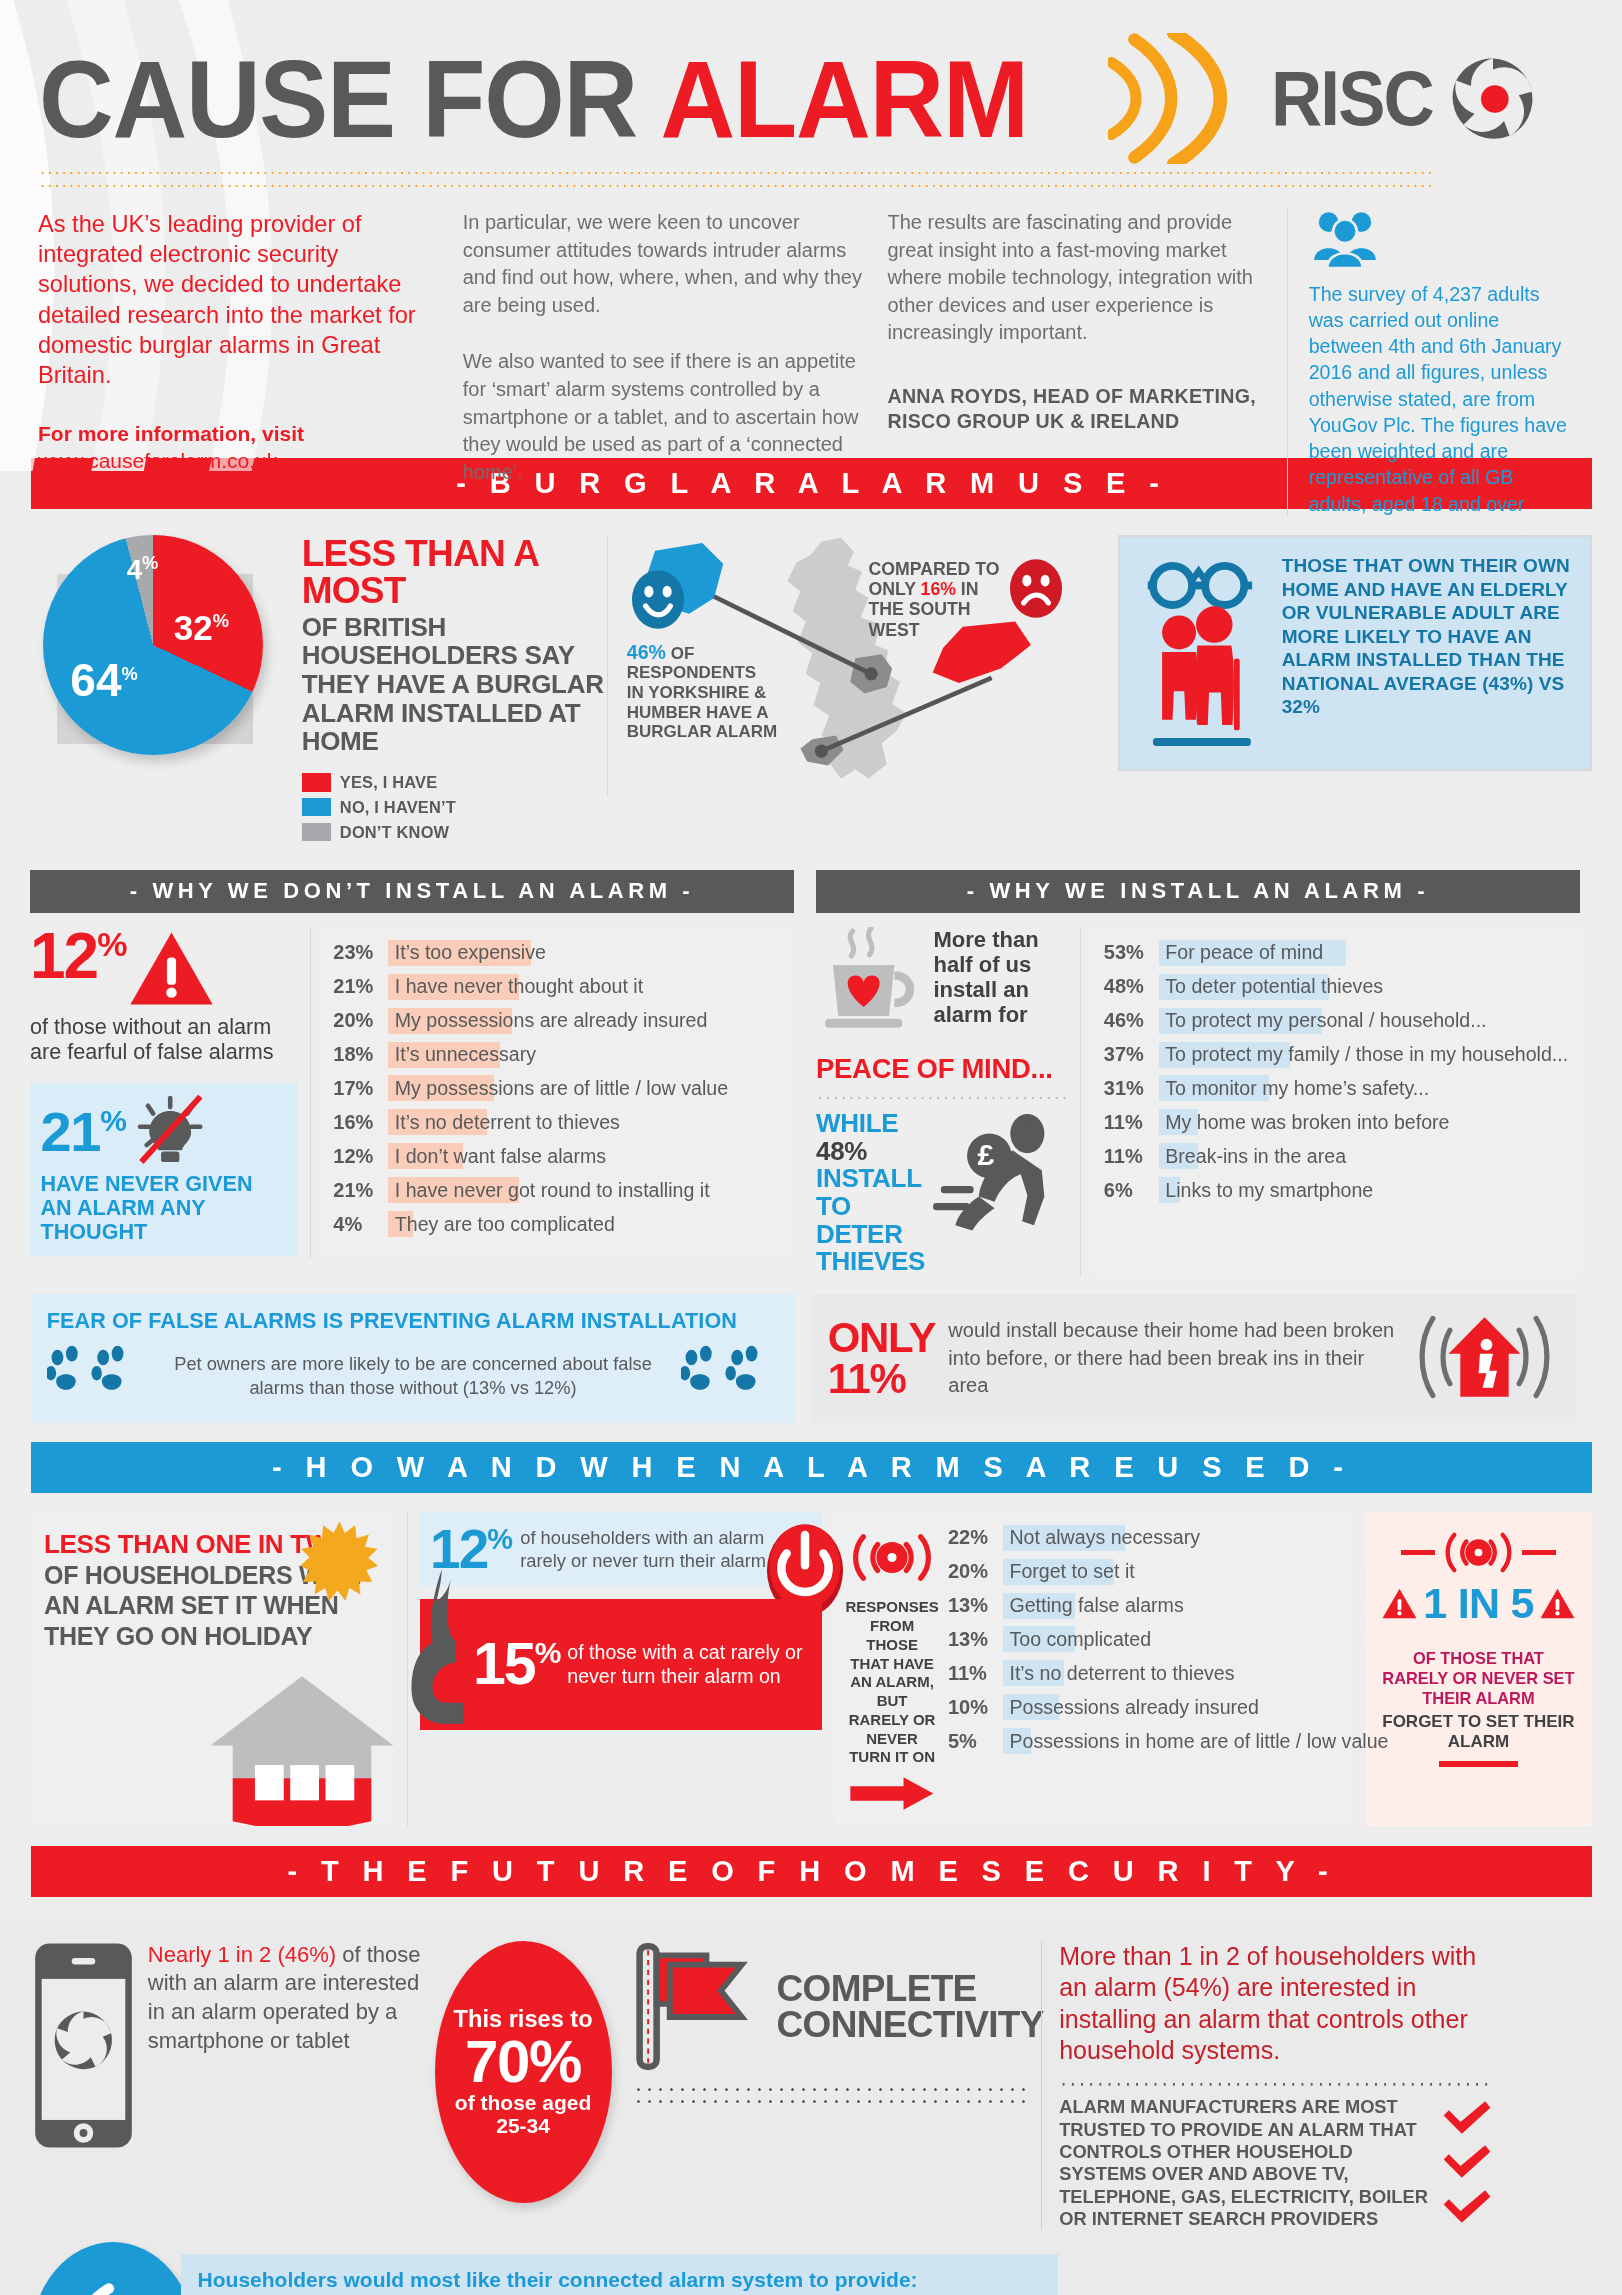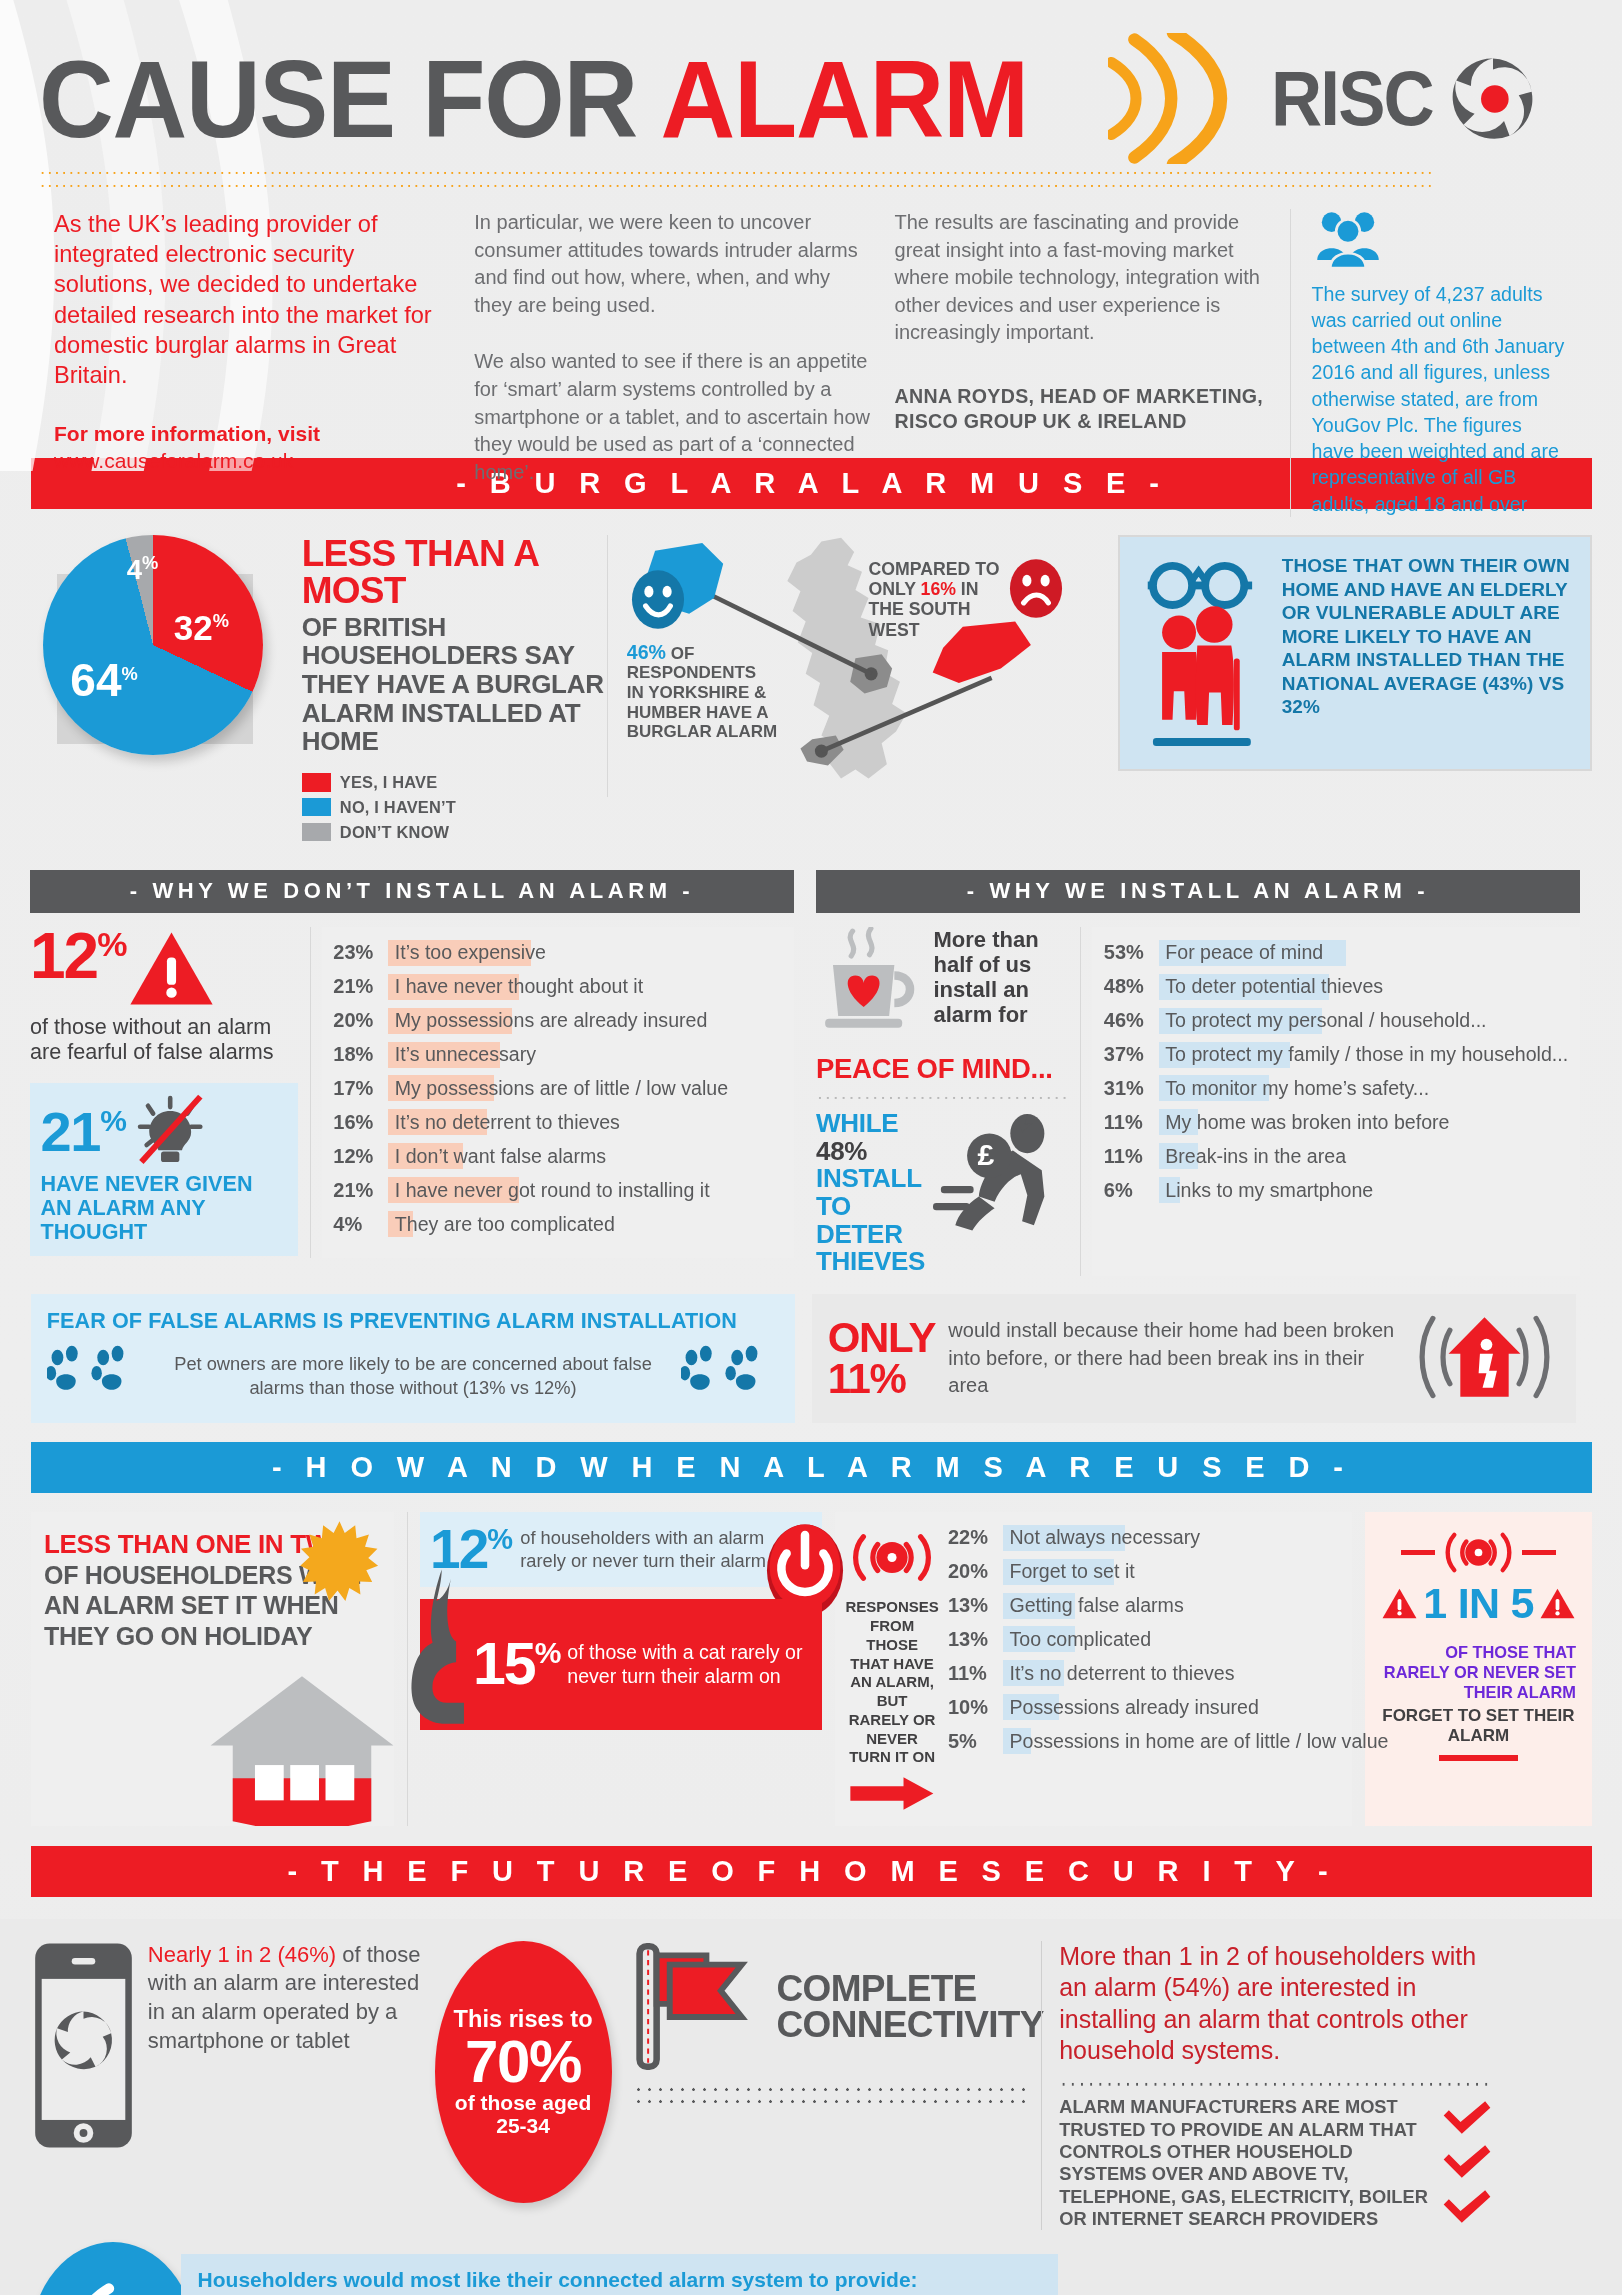--- a/index.html
+++ b/index.html
@@ -35,21 +35,21 @@
   .risco-word { font-size:77px; font-weight:bold; color:#58595b; letter-spacing:-2px; line-height:1; transform:scaleX(0.92); transform-origin:left center;}
 
   .dotline { position:absolute; left:39px; width:1394px; height:2.6px;
              background-image: radial-gradient(circle, #f7a31a 1px, rgba(0,0,0,0) 1.1px);
              background-size: 7.2px 3.9px; background-repeat: repeat-x; }
   .dotline.d1 { top: 171px; }
   .dotline.d2 { top: 184px; }
 
   .intro { position:absolute; left:38px; top:209px; right:33px; display:flex; gap:0; }
   .col { padding-right:22px; }
-  .col-1 { width:432px;margin-left:16px; }
+  .col-1 { width:432px; }
   .col-2 { width:432px; }
   .col-3 { width:406px; }
   .col-4 { width:308px; padding-left:21px; border-left:1.3px solid #d8d8d8; position:relative;}
   .red-lead { color:#ed1c24; font-size:23.6px; line-height:1.28; font-family:"Liberation Sans", sans-serif;}
   .red-bold { color:#ed1c24; font-size:21px; font-weight:bold; line-height:1.3; margin-top:30px;}
   .red-url  { color:#ed1c24; font-size:21px; line-height:1.3; }
   .grey-body { color:#6d6e71; font-size:20px; line-height:1.38; }
   .grey-body p + p { margin-top:29px; }
   .byline { color:#58595b; font-size:19.6px; font-weight:bold; line-height:1.3; margin-top:37px; letter-spacing:0.3px;}
   .survey-note { color:#1b9ad6; font-size:19.6px; line-height:1.34; }
@@ -158,21 +158,21 @@
   .box12 .t { color:#58595b; font-size:18.3px; line-height:1.24;}
   .box15 { background:#ed1c24; padding:13px 10.5px; display:flex; align-items:center; gap:7.9px; position:relative; min-height:131px;}
   .box15 .n { color:#fff; font-size:59px; font-weight:bold; line-height:0.9; letter-spacing:-2px; position:relative; z-index:2;}
   .box15 .n sup{font-size:30px}
   .box15 .t { color:#fff; font-size:19.6px; line-height:1.22; position:relative; z-index:2;}
   .how-c { width:517px; background:#efefef; padding:13px 10.5px; display:flex; gap:9.2px; }
   .resp-lbl { width:124px; text-align:center; }
   .resp-lbl p { color:#414042; font-size:15px; font-weight:bold; line-height:1.25; margin-top:6.5px;}
   .how-d { width:229px; background:#fdeeea; padding:13px 16px; text-align:center;}
   .oneinfive { color:#1b9ad6; font-size:43px; font-weight:bold; letter-spacing:-0.7px; line-height:1;}
-  .how-d p { color:#6d28d9; font-size:16.4px; font-weight:bold; line-height:1.2; margin-top:18px;text-align:right;}
+  .how-d p { color:#be185d; font-size:16.4px; font-weight:bold; line-height:1.2; margin-top:24px;}
   .how-d .strongline { color:#414042; font-size:17px; font-weight:bold; margin-top:3.9px;}
   .redrule { width:79px; height:5.2px; background:#ed1c24; margin:9.2px auto 0 auto;}
 
   
   .future-body { margin:22px 0 0 0; background:#eaeaea; padding:22px 31px 19.6px 31px; }
   .future-top { display:flex; align-items:flex-start; gap:11.8px;}
   .phone-txt { color:#58595b; font-size:22px; line-height:1.3; width:275px;}
   .phone-txt .hl { color:#ed1c24; }
   .ellipse70 { width:177px; height:262px; border-radius:50%; background:#ed1c24; color:#fff; text-align:center;
                display:flex; flex-direction:column; justify-content:center; padding:6.5px; flex:none; position:relative;

